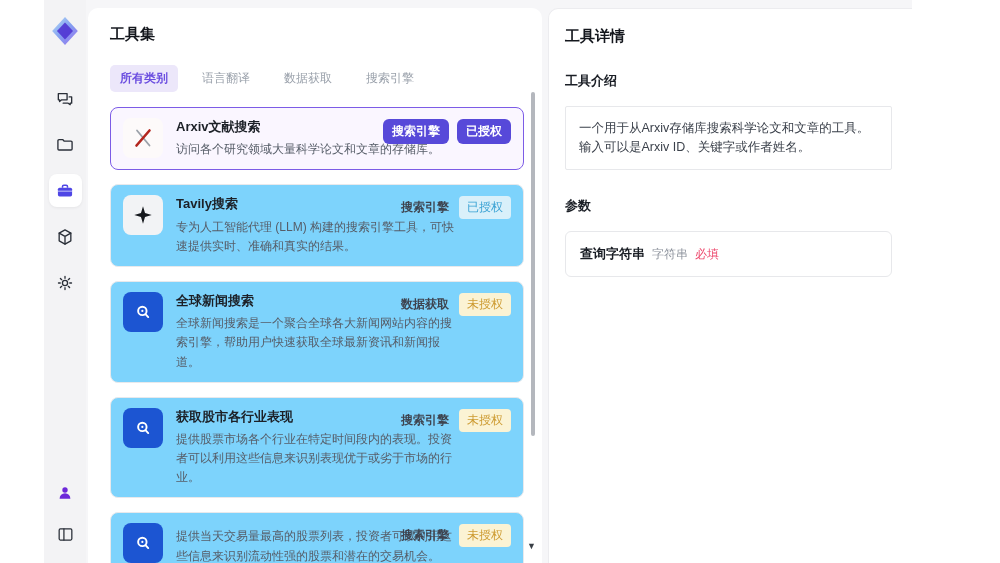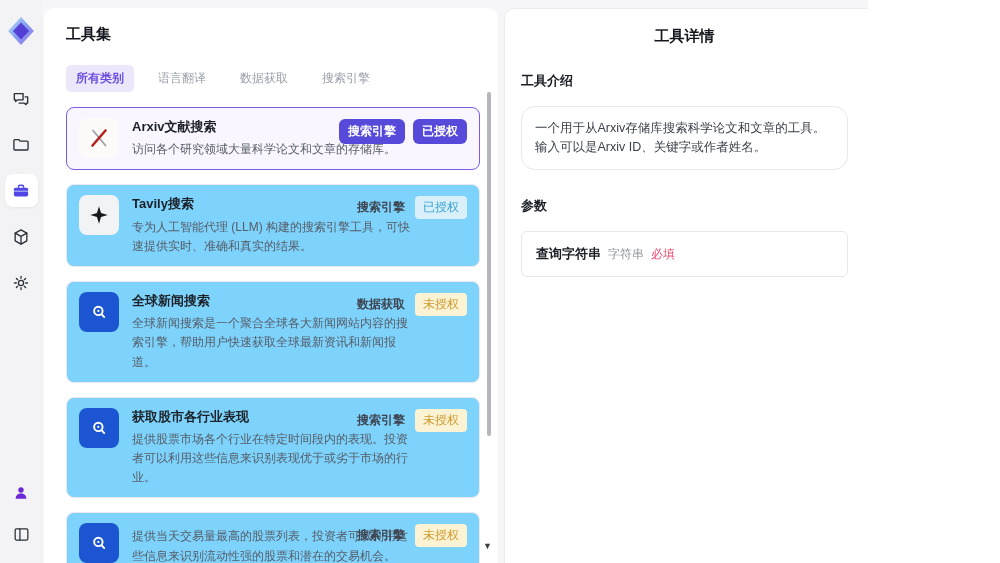--- a/index.html
+++ b/index.html
@@ -1,17 +1,17 @@
 <!DOCTYPE html>
 <html><head>
 <meta charset="utf-8">
 <style>
   * { margin:0; padding:0; box-sizing:border-box; }
   html,body { width:1000px; height:563px; font-family:"Liberation Sans","DejaVu Sans",sans-serif; }
-  #app { position:relative; width:868px; height:563px; background:#f6f6f8; overflow:hidden; }
+  #app { position:relative; width:868px; height:563px; background:#f6f6f8; overflow:hidden;margin-left:44px; }
 
   
   .rail { position:absolute; left:0; top:0; width:42px; height:563px; background:#f3f3f5;
           display:flex; flex-direction:column; align-items:center; z-index:5; }
   .rail-logo { margin-top:16px; width:30px; height:30px; }
   .rail-nav { margin-top:36px; display:flex; flex-direction:column; gap:13px; align-items:center; }
   .rail-item { width:33px; height:33px; border-radius:8px; display:flex; align-items:center; justify-content:center;
                color:#2a2f38; cursor:pointer; }
   .rail-item.active { background:#ffffff; color:#4f46e5; box-shadow:0 1px 3px rgba(0,0,0,.06); }
   .rail-bottom { margin-top:auto; margin-bottom:12px; display:flex; flex-direction:column; gap:9px; align-items:center; }
@@ -48,24 +48,24 @@
 
   
   .scroll-track { position:absolute; right:7px; top:84px; width:4px; height:344px; }
   .scroll-thumb { width:4px; height:100%; background:#b4b7bd; border-radius:2px; }
   .scroll-down { position:absolute; right:6px; bottom:12px; font-size:9px; color:#3a3f46; line-height:1; }
 
   
   .detail-panel { position:absolute; left:504px; top:8px; right:0; bottom:0; background:#fff;
                   border-left:1px solid #ececef; border-top:1px solid #ececef; border-radius:10px 0 0 0;
                   padding:18px 20px 0 16px; }
-  .detail-title { font-size:15px; font-weight:bold; color:#14171d;text-align:center; }
+  .detail-title { font-size:15px; font-weight:bold; color:#14171d; }
   .section-h { font-size:13px; font-weight:bold; color:#1a1e25; }
   .intro-h { margin-top:26px; }
-  .intro-box { margin-top:16px; border:1px solid #e7e8eb; border-radius:14px; padding:12px 13px;
+  .intro-box { margin-top:16px; border:1px solid #e7e8eb; border-radius:2px; padding:12px 13px;
                font-size:12.5px; color:#3b414b; line-height:1.5; }
   .params-h { margin-top:27px; }
   .param-box { margin-top:16px; border:1px solid #e7e8eb; border-radius:6px; padding:13px 14px; }
   .param-row { display:flex; align-items:baseline; gap:7px; }
   .param-name { font-size:13px; font-weight:bold; color:#1a1e25; }
   .param-type { font-size:12px; color:#8b919b; }
   .param-req { font-size:12px; color:#ee4a6e; }
   .param-desc { margin-top:9px; font-size:12px; color:#4c535e; }
 
   

